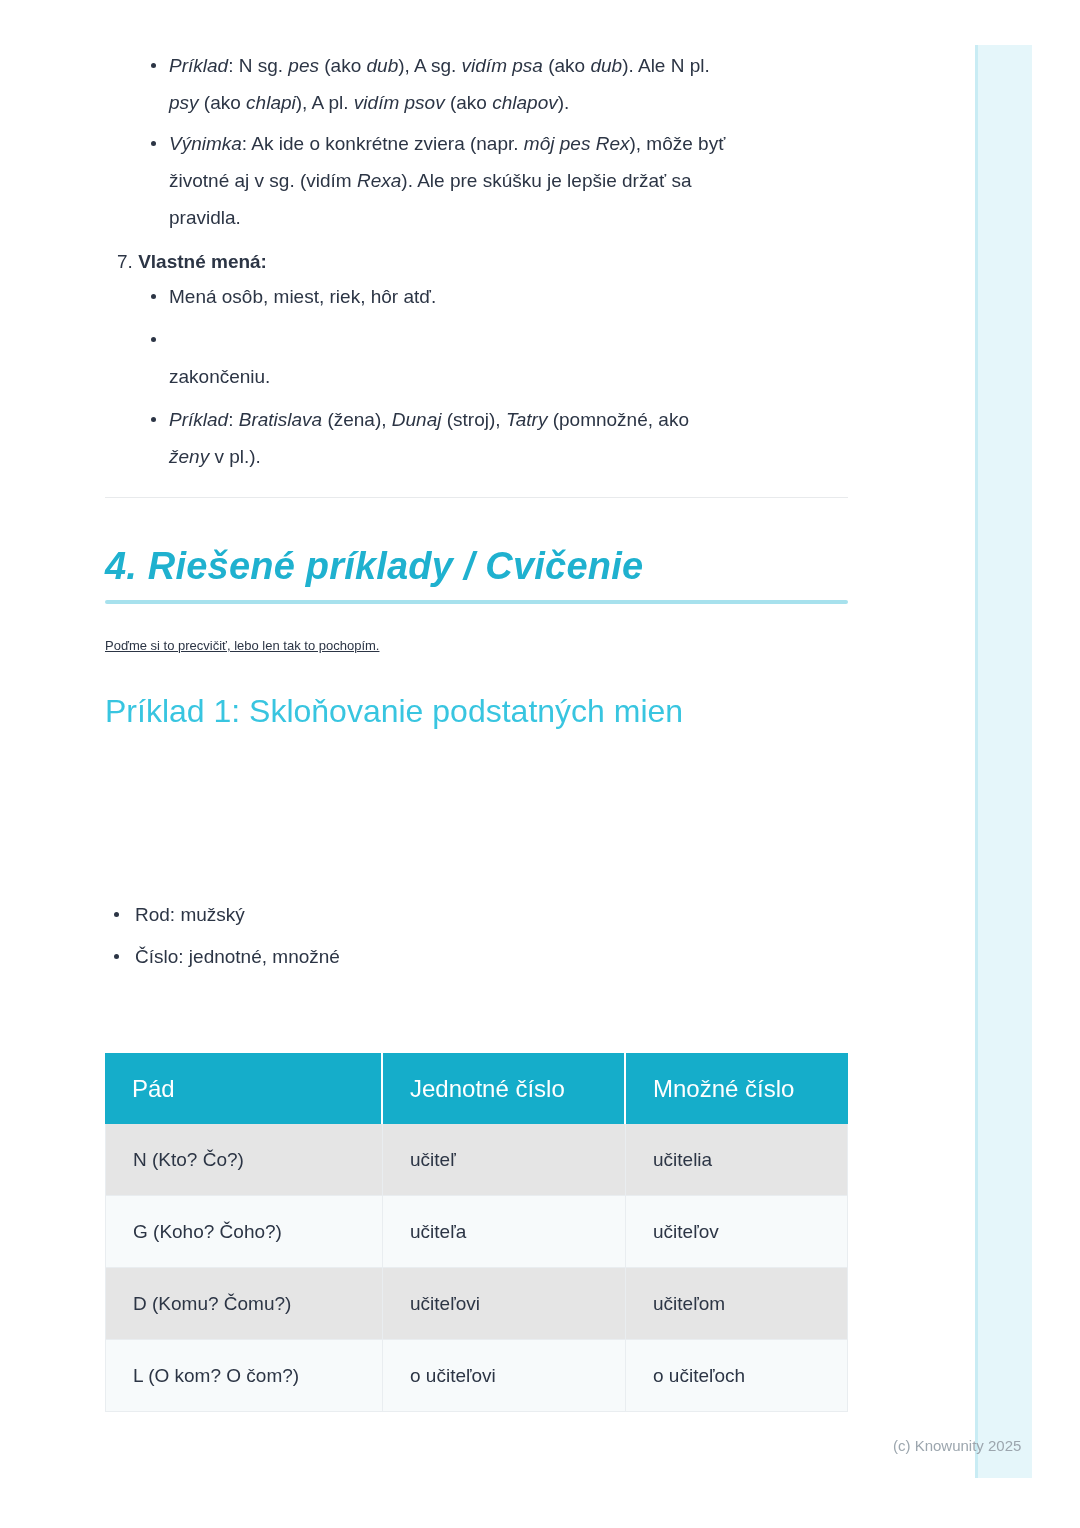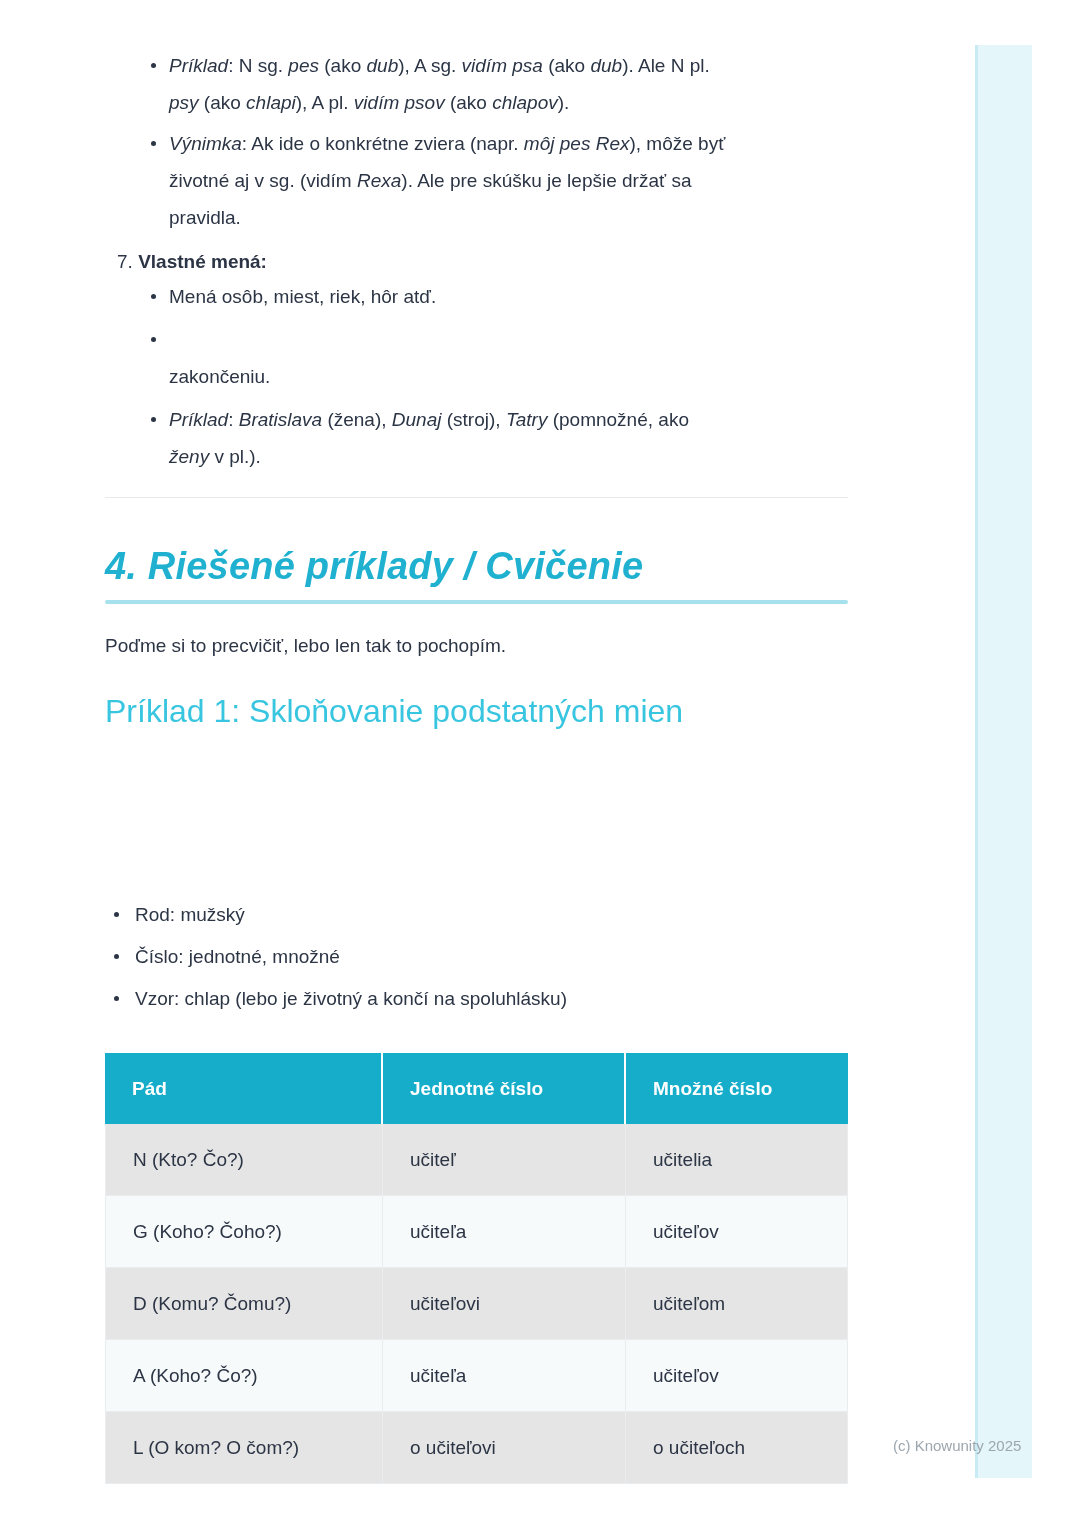--- a/index.html
+++ b/index.html
@@ -33,21 +33,21 @@
     border-left:3px solid var(--bar_edge);
     z-index:0;
   }
   .content{
     position:absolute;
     left:93px;top:0;
     width:743px;height:1528px;
     z-index:1;
   }
   .block{position:absolute;left:12px;width:743px;}
-  .body-text{font-size:19px;line-height:37px;color:var(--text);}
+  .body-text{font-size:13px;line-height:37px;color:var(--text);text-decoration:underline;}
   .it{font-style:italic;}
   .bd{font-weight:bold;}
 
   ul.blist{list-style:none;}
   ul.blist li{position:relative;font-size:19px;line-height:37px;color:var(--text);}
   ul.lvl2 li{padding-left:64px;margin-bottom:4px;}
   ul.lvl2 li::before{
     content:"";position:absolute;left:46px;top:16px;
     width:5px;height:5px;border-radius:50%;background:var(--text);
   }
@@ -75,21 +75,21 @@
 
   p.task{text-align:left;}
   p.task::first-line{word-spacing:5px;}
 
   table.decl-table{
     border-collapse:separate;border-spacing:0;
     width:743px;table-layout:fixed;
   }
   table.decl-table th{
     background:var(--table_header_bg);
-    color:#ffffff;font-weight:bold;font-size:19px;
+    color:#ffffff;font-weight:normal;font-size:24px;
     height:71px;text-align:left;padding:0 10px 0 27px;
     border-right:2px solid #ffffff;vertical-align:middle;
   }
   table.decl-table th:last-child{border-right:none;}
   table.decl-table td{
     font-size:19px;color:var(--text);
     height:72px;padding:0 10px 0 27px;vertical-align:middle;
     border-bottom:1px solid var(--cell_border);
     border-right:1px solid var(--cell_border);
     background:#e5e5e5;
@@ -133,21 +133,20 @@
 
     <p class="body-text block" style="top:627px">Poďme si to precvičiť, lebo len tak to pochopím.</p>
 
     <h3 class="example-title block" style="top:691px">Príklad 1: Skloňovanie podstatných mien</h3>
 
 
 
     <ul class="blist lvl1 block" style="top:896px">
       <li><span><span>Rod: mužský</span></span></li>
         <li><span><span>Číslo: jednotné, množné</span></span></li>
-        <li><span><span>Vzor: chlap (lebo je životný a končí na spoluhlásku)</span></span></li>
     </ul>
 
     <table class="decl-table block" style="top:1053px">
       <colgroup>
           <col style="width:278px">
           <col style="width:243px">
           <col style="width:222px">
         </colgroup>
       <thead>
         <tr>
@@ -166,25 +165,20 @@
             <td>G (Koho? Čoho?)</td>
             <td>učiteľa</td>
             <td>učiteľov</td>
           </tr>
           <tr>
             <td>D (Komu? Čomu?)</td>
             <td>učiteľovi</td>
             <td>učiteľom</td>
           </tr>
           <tr>
-            <td>A (Koho? Čo?)</td>
-            <td>učiteľa</td>
-            <td>učiteľov</td>
-          </tr>
-          <tr>
             <td>L (O kom? O čom?)</td>
             <td>o učiteľovi</td>
             <td>o učiteľoch</td>
           </tr>
       </tbody>
     </table>
 
   </div>
 
   <div class="footer-note">(c) Knowunity 2025</div>

